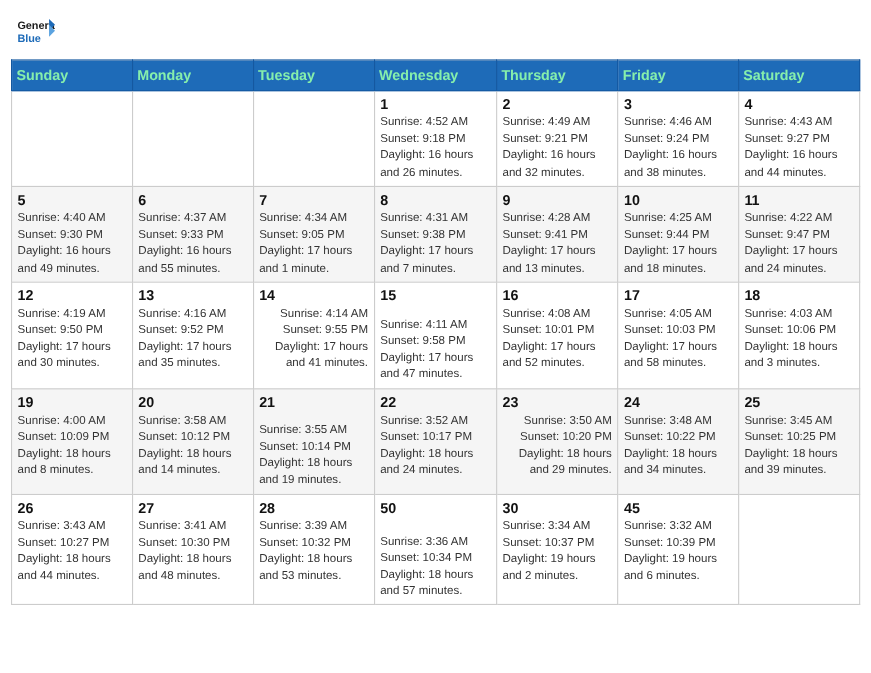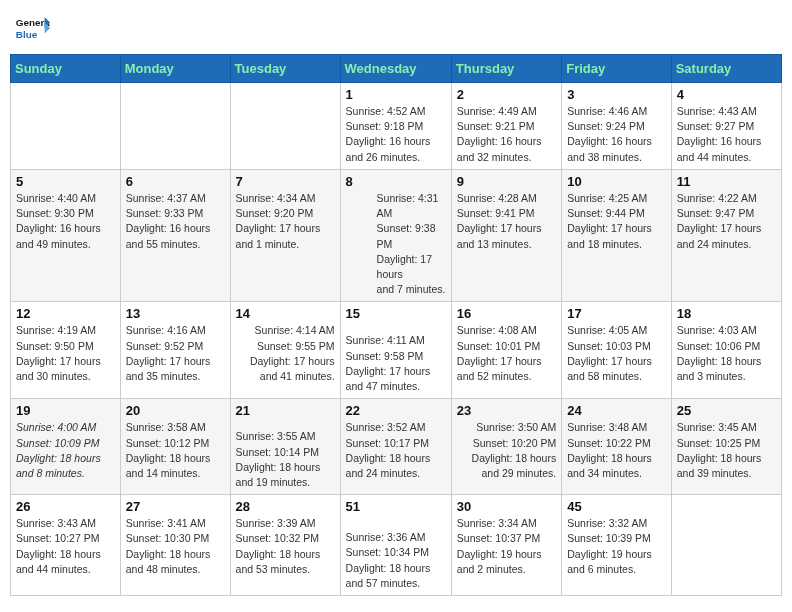--- a/index.html
+++ b/index.html
@@ -154,27 +154,27 @@
         <td>
           <div class="day-number">6</div>
           <div class="day-info" style="white-space: pre-line;">Sunrise: 4:37 AM
 Sunset: 9:33 PM
 Daylight: 16 hours
 and 55 minutes.</div>
         </td>
         <td>
           <div class="day-number">7</div>
           <div class="day-info" style="white-space: pre-line;">Sunrise: 4:34 AM
-Sunset: 9:20 PM
+Sunset: 9:05 PM
 Daylight: 17 hours
 and 1 minute.</div>
         </td>
         <td>
           <div class="day-number">8</div>
-          <div class="day-info" style="white-space: pre-line; margin-left: 31px;">Sunrise: 4:31 AM
+          <div class="day-info" style="white-space: pre-line;">Sunrise: 4:31 AM
 Sunset: 9:38 PM
 Daylight: 17 hours
 and 7 minutes.</div>
         </td>
         <td>
           <div class="day-number">9</div>
           <div class="day-info" style="white-space: pre-line;">Sunrise: 4:28 AM
 Sunset: 9:41 PM
 Daylight: 17 hours
 and 13 minutes.</div>
@@ -241,21 +241,21 @@
           <div class="day-number">18</div>
           <div class="day-info" style="white-space: pre-line;">Sunrise: 4:03 AM
 Sunset: 10:06 PM
 Daylight: 18 hours
 and 3 minutes.</div>
         </td>
       </tr>
       <tr>
         <td>
           <div class="day-number">19</div>
-          <div class="day-info" style="white-space: pre-line; font-style: italic;">Sunrise: 4:00 AM
+          <div class="day-info" style="white-space: pre-line;">Sunrise: 4:00 AM
 Sunset: 10:09 PM
 Daylight: 18 hours
 and 8 minutes.</div>
         </td>
         <td>
           <div class="day-number">20</div>
           <div class="day-info" style="white-space: pre-line;">Sunrise: 3:58 AM
 Sunset: 10:12 PM
 Daylight: 18 hours
 and 14 minutes.</div>
@@ -312,21 +312,21 @@
 and 48 minutes.</div>
         </td>
         <td>
           <div class="day-number">28</div>
           <div class="day-info" style="white-space: pre-line;">Sunrise: 3:39 AM
 Sunset: 10:32 PM
 Daylight: 18 hours
 and 53 minutes.</div>
         </td>
         <td>
-          <div class="day-number">51</div>
+          <div class="day-number">50</div>
           <div class="day-info" style="white-space: pre-line; margin-top: 16px;">Sunrise: 3:36 AM
 Sunset: 10:34 PM
 Daylight: 18 hours
 and 57 minutes.</div>
         </td>
         <td>
           <div class="day-number">30</div>
           <div class="day-info" style="white-space: pre-line;">Sunrise: 3:34 AM
 Sunset: 10:37 PM
 Daylight: 19 hours

